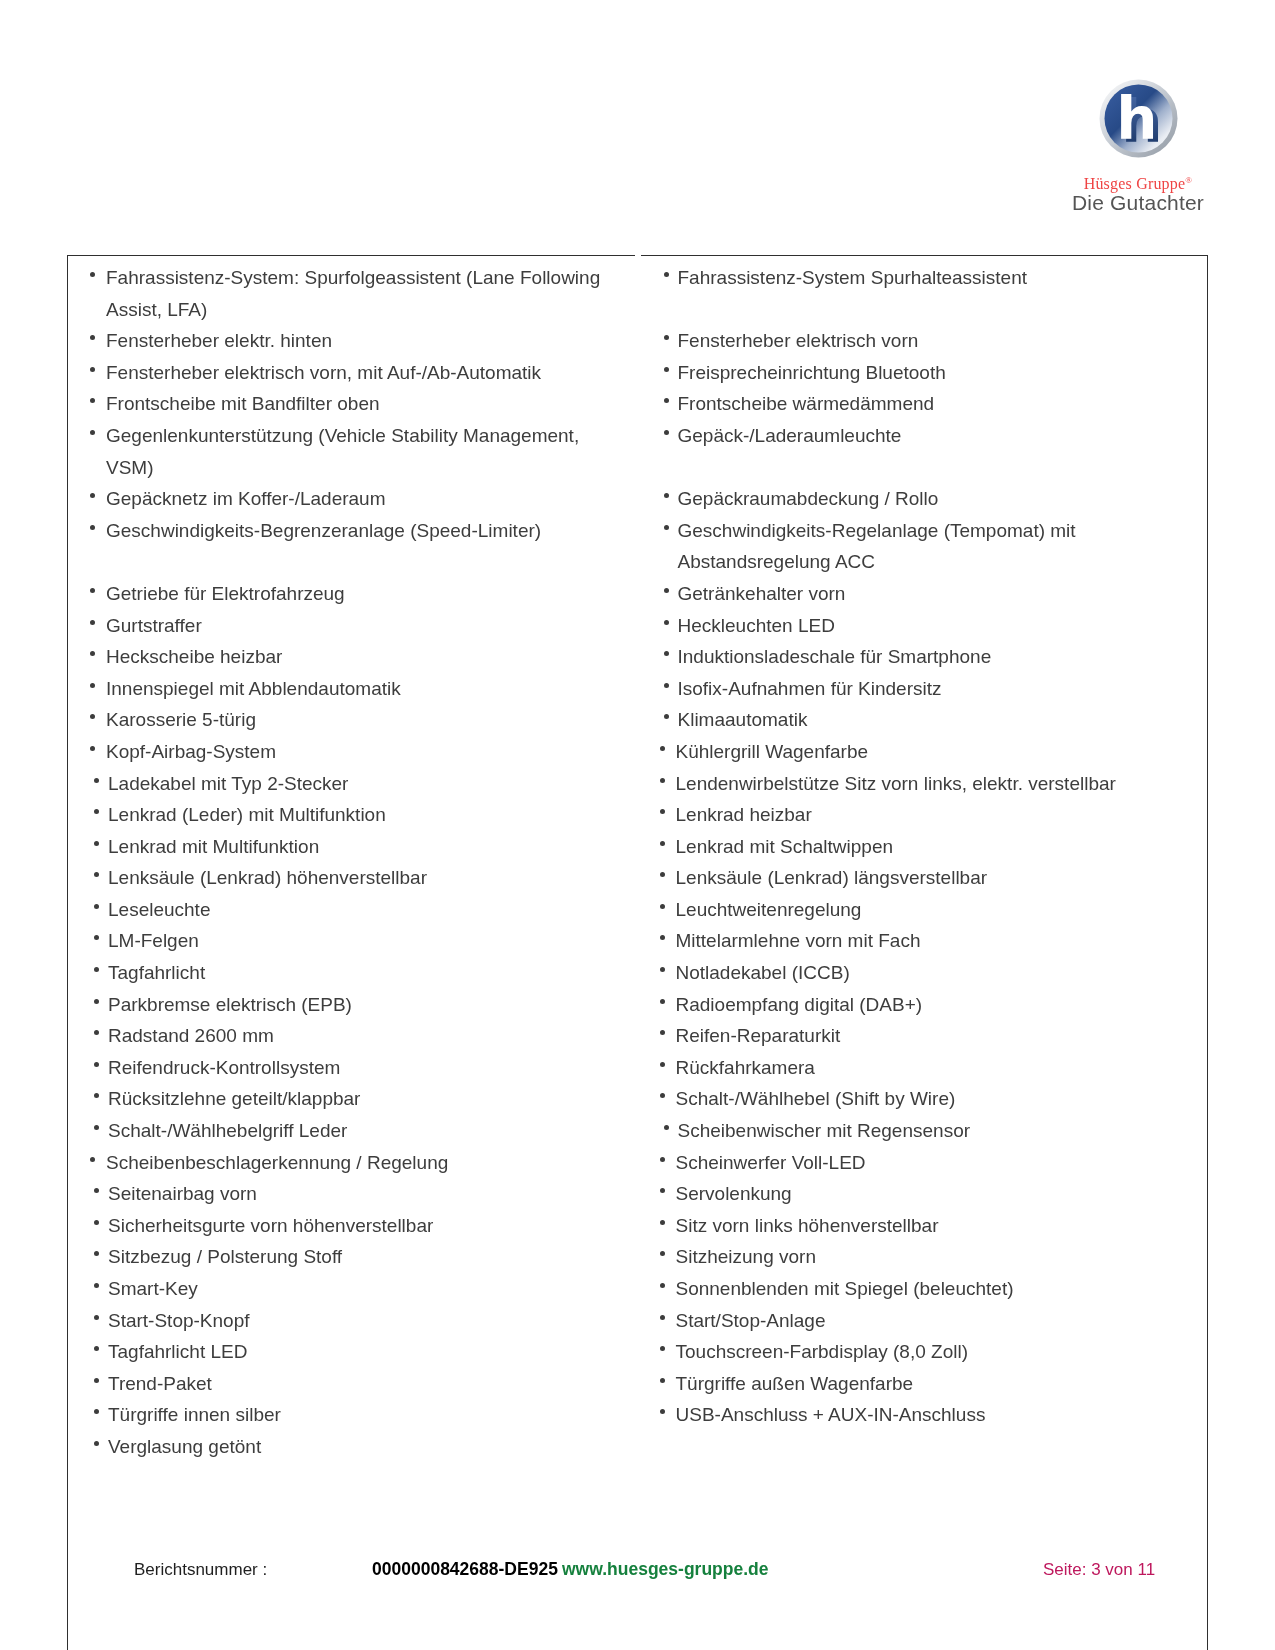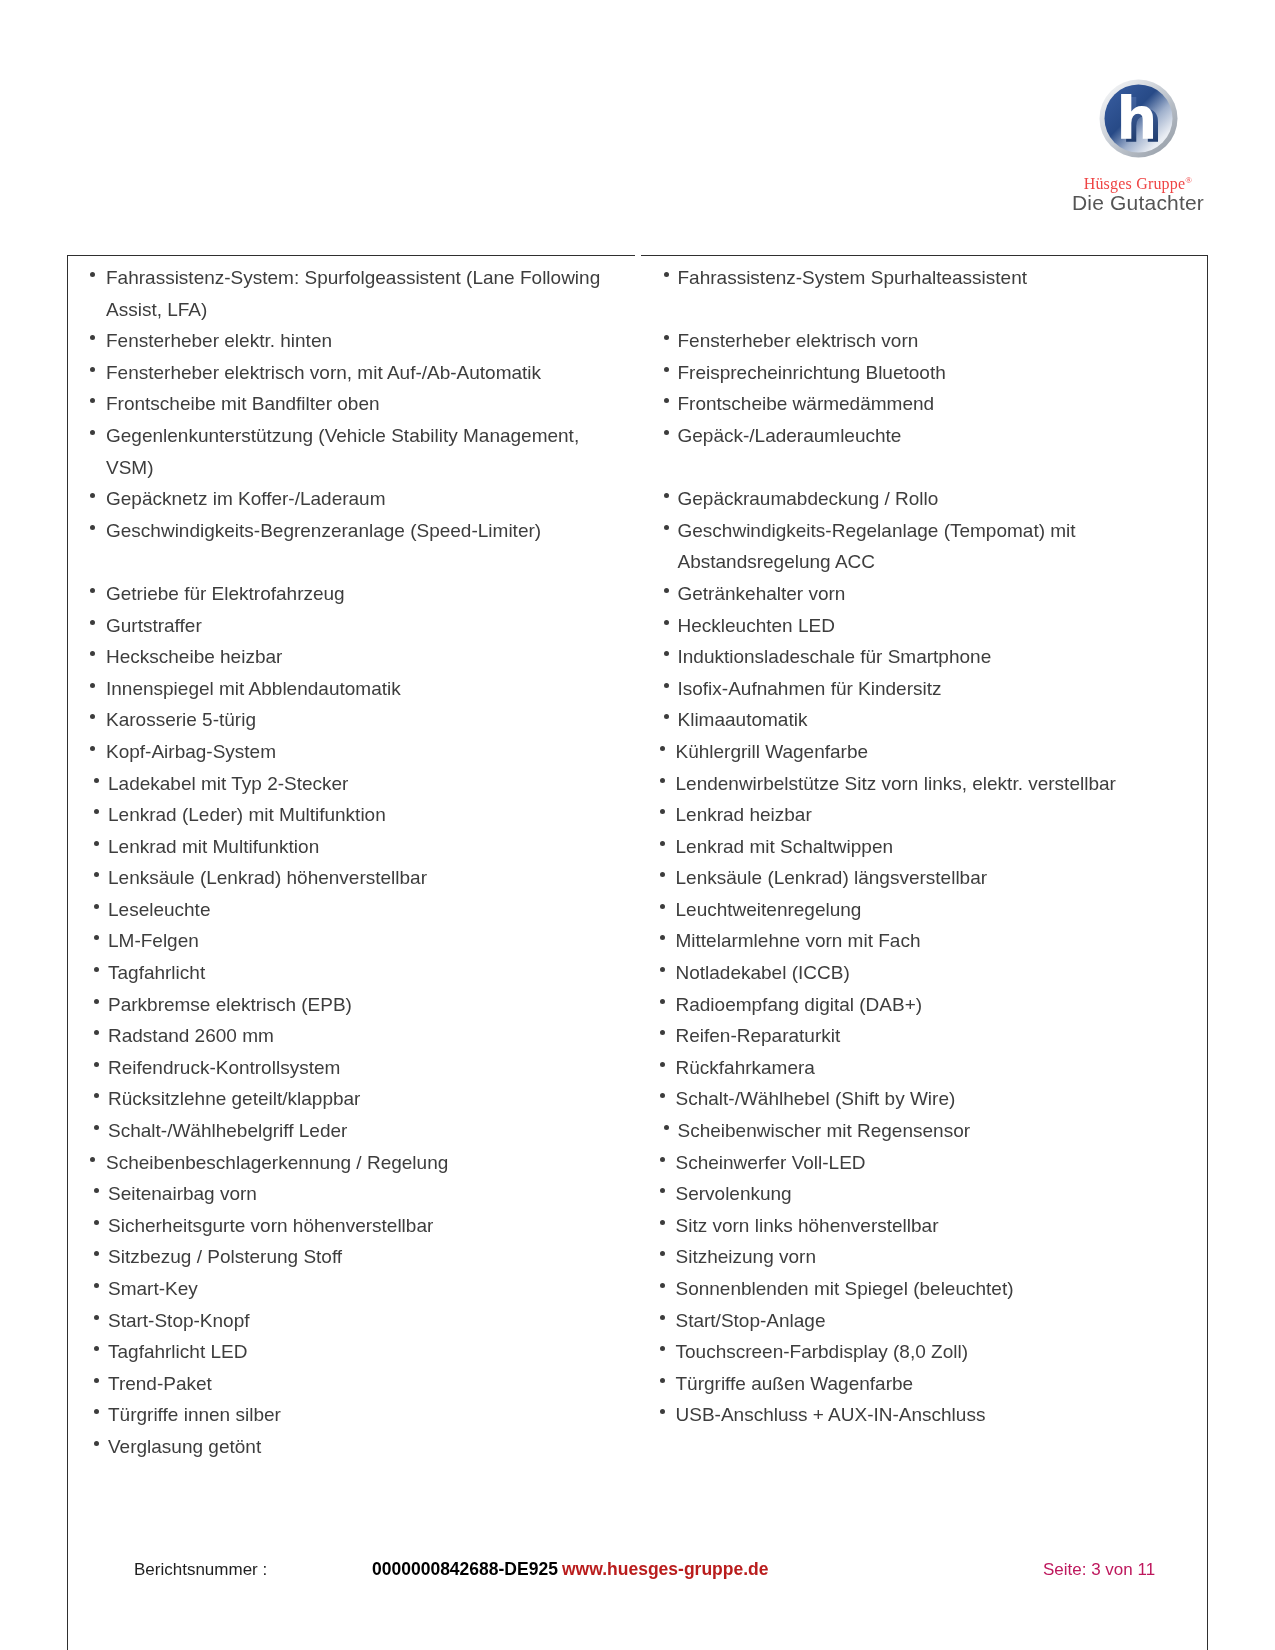--- a/index.html
+++ b/index.html
@@ -82,21 +82,21 @@
     border-radius: 50%;
     background: #3d3d3d;
   }
   .cell-left  .bullet { left: 22px; }
   .cell-right .bullet { left: 26px; }
 
   
   .footer-label, .footer-number, .footer-site, .footer-page { position: absolute; white-space: nowrap; }
   .footer-label  { left: 134px;  top: 1560px; font-size: 17px;   color: #1f1f1f; }
   .footer-number { left: 325px;  top: 1559px; font-size: 17.5px; font-weight: bold; color: #000000; margin-left: 47px; }
-  .footer-site   { left: 562px;  top: 1559px; font-size: 17.5px; font-weight: bold; color: #b91c1c; }
+  .footer-site   { left: 562px;  top: 1559px; font-size: 17.5px; font-weight: bold; color: #15803d; }
   .footer-page   { left: 1043px; top: 1560px; font-size: 17px;   color: #be185d; }
 </style>
 </head>
 <body>
 
 <div class="page">
 
   <div class="logo">
     <svg width="79" height="79" viewBox="0 0 79 79">
       <defs>

